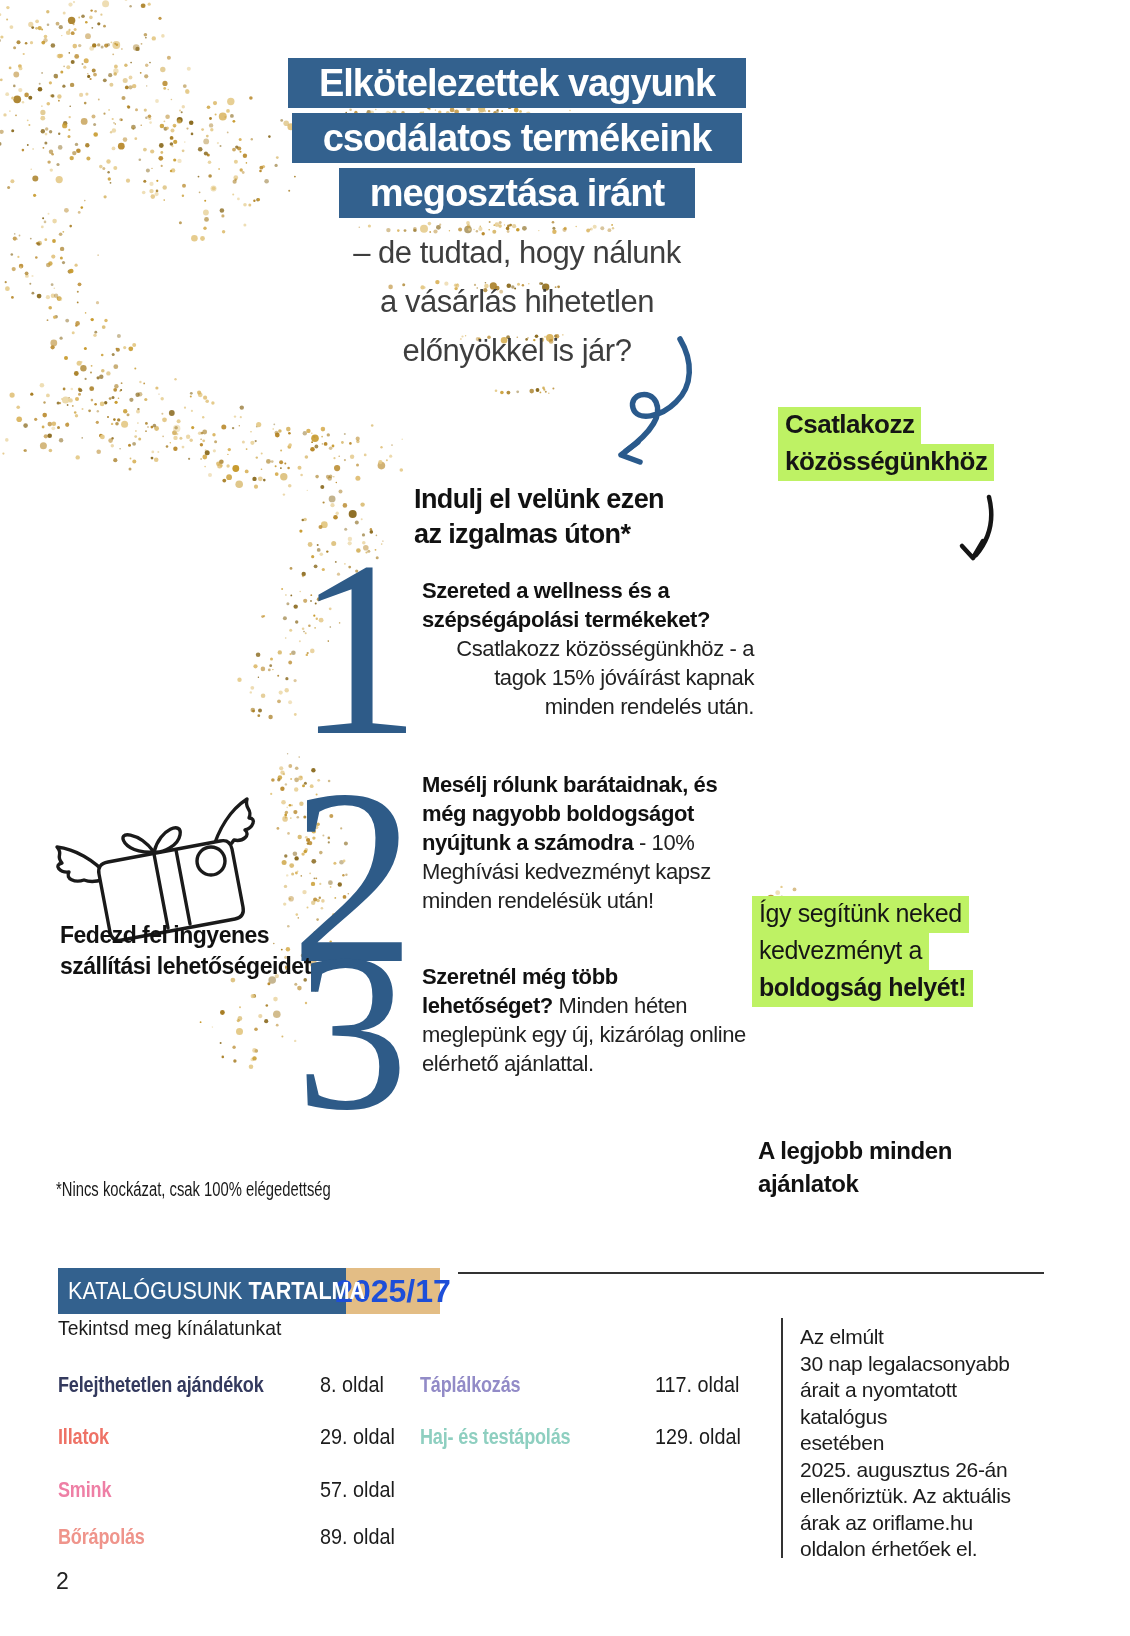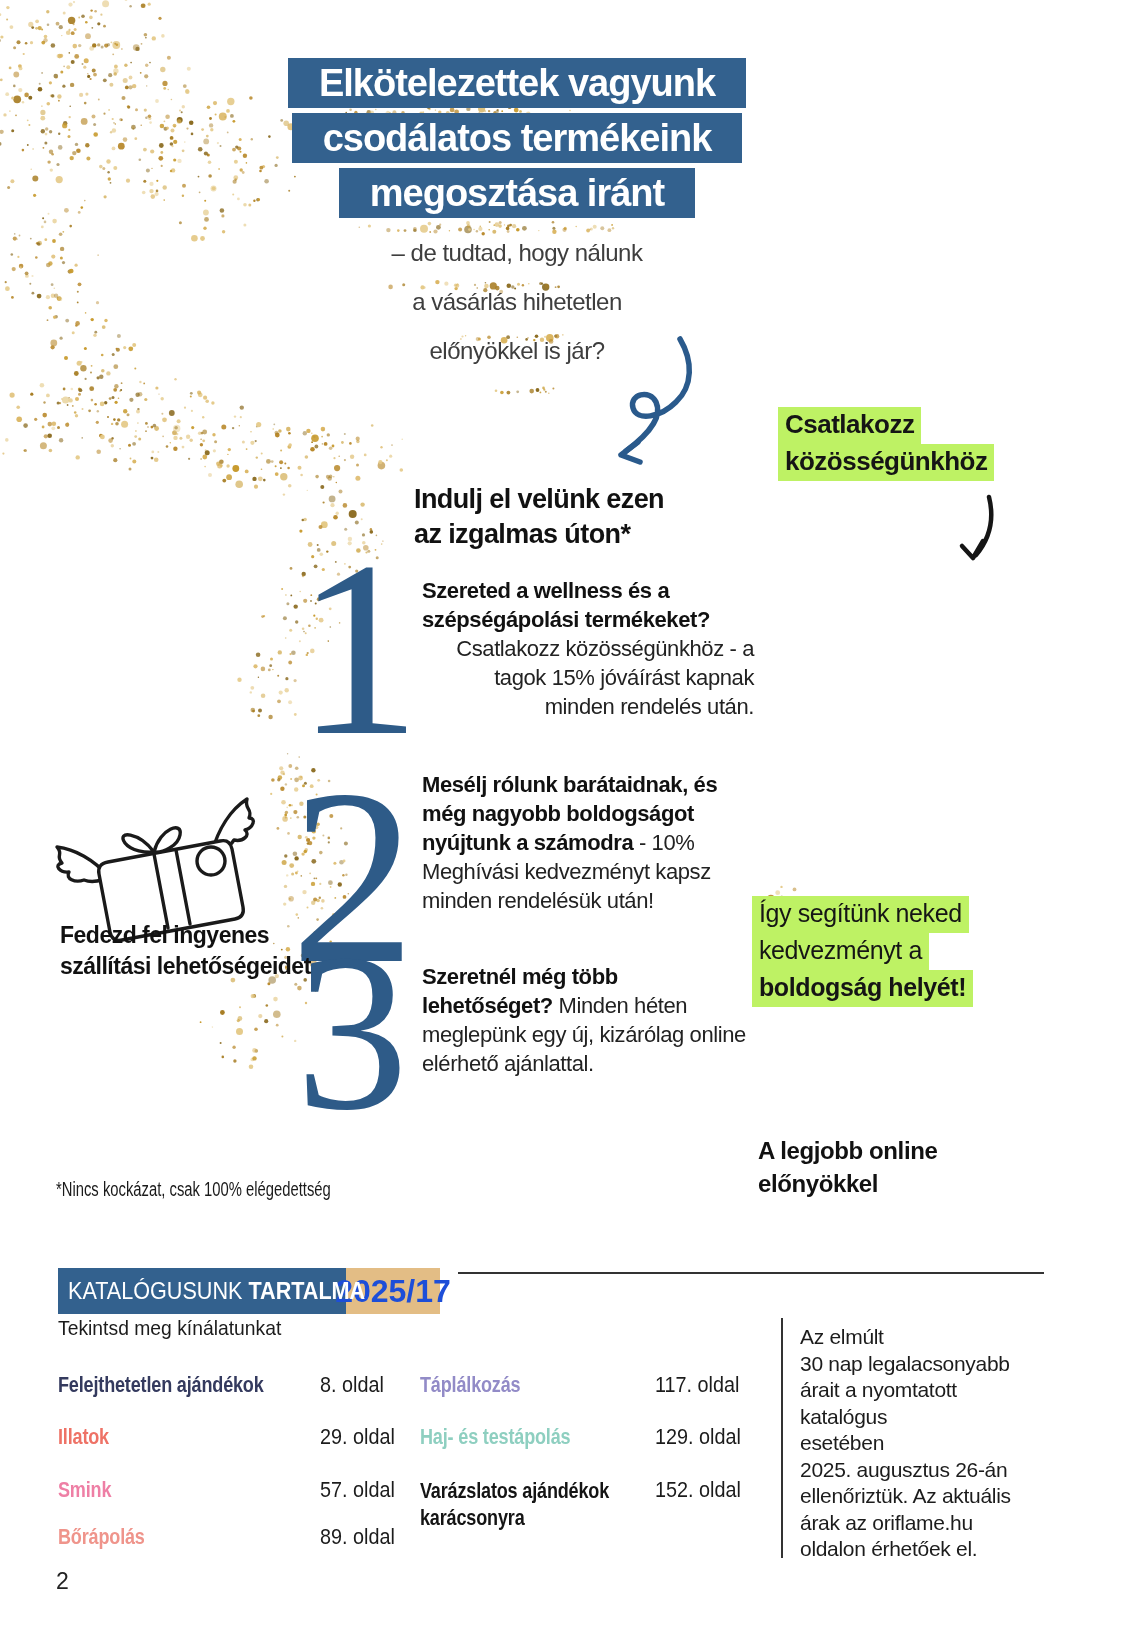--- a/index.html
+++ b/index.html
@@ -15,21 +15,21 @@
 
   
   .title-block { left:282px; top:58px; width:470px; text-align:center; }
   .title-line { margin-bottom:5px; }
   .title-line span {
     display:inline-block; background:#33618e; color:#fff;
     font-weight:700; font-size:38px; line-height:50px;
     padding:0 31px; letter-spacing:-1px; white-space:nowrap;
   }
   .subtitle { left:282px; top:228px; width:470px; text-align:center;
-    font-size:24px; line-height:49px; color:#3e3e3e; letter-spacing:-0.5px; }
+    font-size:31px; line-height:49px; color:#3e3e3e; letter-spacing:-0.5px; }
 
   
   .hl span { display:inline-block; background:#bef264; padding:1px 7px 3px 7px; }
   .join-callout { left:778px; top:407px; font-size:26px; font-weight:700;
     line-height:33px; letter-spacing:-0.5px; color:#151515; }
   .help-callout { left:752px; top:896px; font-size:25px; line-height:33px;
     letter-spacing:-0.4px; color:#151515; }
   .help-callout .bold { font-weight:700; }
   .best-online { left:758px; top:1134px; width:250px; font-size:24px;
     font-weight:700; line-height:33px; letter-spacing:-0.4px; color:#111; }
@@ -1373,21 +1373,21 @@
   </svg>
 
   <div class="layer free-shipping">Fedezd fel ingyenes szállítási lehetőségeidet</div>
 
   <div class="layer help-callout hl">
     <div><span>Így segítünk neked</span></div>
     <div><span>kedvezményt a</span></div>
     <div><span class="bold">boldogság helyét!</span></div>
   </div>
 
-  <div class="layer best-online">A legjobb online előnyökkel</div>
+  <div class="layer best-online">A legjobb minden ajánlatok</div>
 
   <div class="layer footnote">*Nincs kockázat, csak 100% elégedettség</div>
 
   <div class="layer hrule"></div>
   <div class="layer toc-bar">
     <div class="toc-bar-blue">
       <span class="inner"><span>KATALÓGUSUNK</span> <span class="b">TARTALMA</span></span>
     </div>
     <div class="toc-bar-tan">2025/17</div>
   </div>
@@ -1411,24 +1411,20 @@
   </div>
 
   <div class="toc-entry" style="left:420px; top:1372px;">
     <span class="toc-label" style="color: rgb(146, 139, 199);">Táplálkozás</span>
     <span class="toc-page" style="left:235px;">117. oldal</span>
   </div>
   <div class="toc-entry" style="left:420px; top:1424px;">
     <span class="toc-label" style="color: rgb(142, 207, 192);">Haj- és testápolás</span>
     <span class="toc-page" style="left:235px;">129. oldal</span>
   </div>
-  <div class="toc-entry" style="left:420px; top:1477px;">
-    <span class="toc-label wrap" style="color: rgb(20, 20, 20);">Varázslatos ajándékok karácsonyra</span>
-    <span class="toc-page" style="left:235px;">152. oldal</span>
-  </div>
 
   <div class="layer vrule"></div>
   <div class="layer toc-note">Az elmúlt
 30 nap legalacsonyabb
 árait a nyomtatott
 katalógus
 esetében
 2025. augusztus 26-án
 ellenőriztük. Az aktuális
 árak az oriflame.hu

